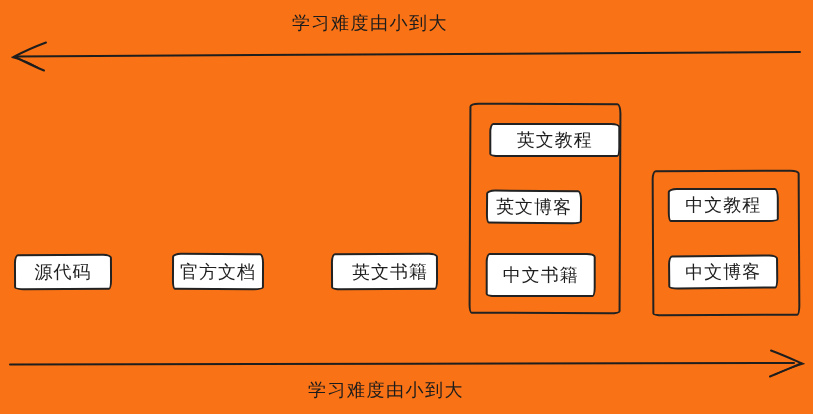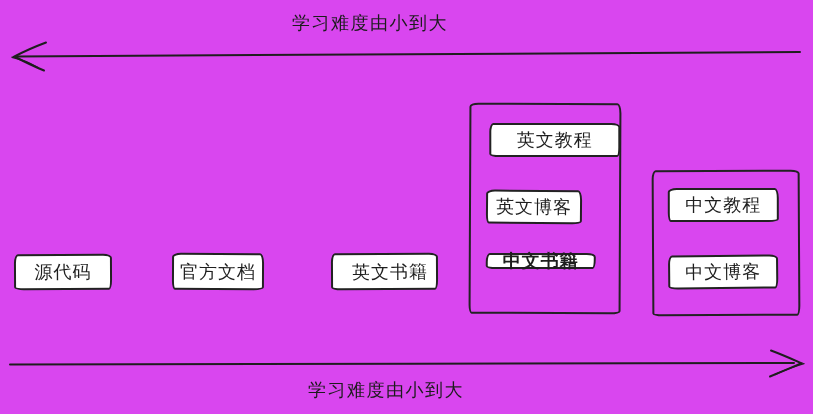--- a/index.html
+++ b/index.html
@@ -4,21 +4,21 @@
 <style>
   html, body {
     margin: 0;
     padding: 0;
     background: #ffffff;
   }
   .canvas {
     position: relative;
     width: 813px;
     height: 414px;
-    background: #d946ef;
+    background: #f97316;
     font-family: "Liberation Sans", sans-serif;
     color: #1e1e1e;
     overflow: hidden;
   }
   .axis-label {
     position: absolute;
     font-size: 18px;
     letter-spacing: 1.5px;
     white-space: nowrap;
     color: #1c1c1c;
@@ -51,21 +51,21 @@
 
   .group-box { background: transparent; }
 
   .box-source  { left: 14px;  top: 254px; width: 98px; height: 36px; }
   .box-docs    { left: 172px; top: 253px; width: 92px; height: 37px; }
   .box-enbooks { left: 331px; top: 253px; width: 107px; height: 37px; padding-left: 11px; }
 
   .group-a { left: 469px; top: 103px; width: 152px; height: 211px; }
   .ga-1 { left: 18px; top: 18px;  width: 131px; height: 34px; }
   .ga-2 { left: 15px; top: 85px;  width: 96px; height: 34px; }
-  .ga-3 { left: 15px; top: 148px; width: 110px; height: 16px; font-weight: bold; }
+  .ga-3 { left: 15px; top: 148px; width: 110px; height: 44px; }
 
   .group-b { left: 652px; top: 170px; width: 148px; height: 146px; }
   .gb-1 { left: 14px; top: 16px; width: 111px; height: 34px; }
   .gb-2 { left: 14px; top: 83px; width: 110px; height: 34px; }
 </style>
 </head>
 <body>
 
 <div class="canvas">
 

